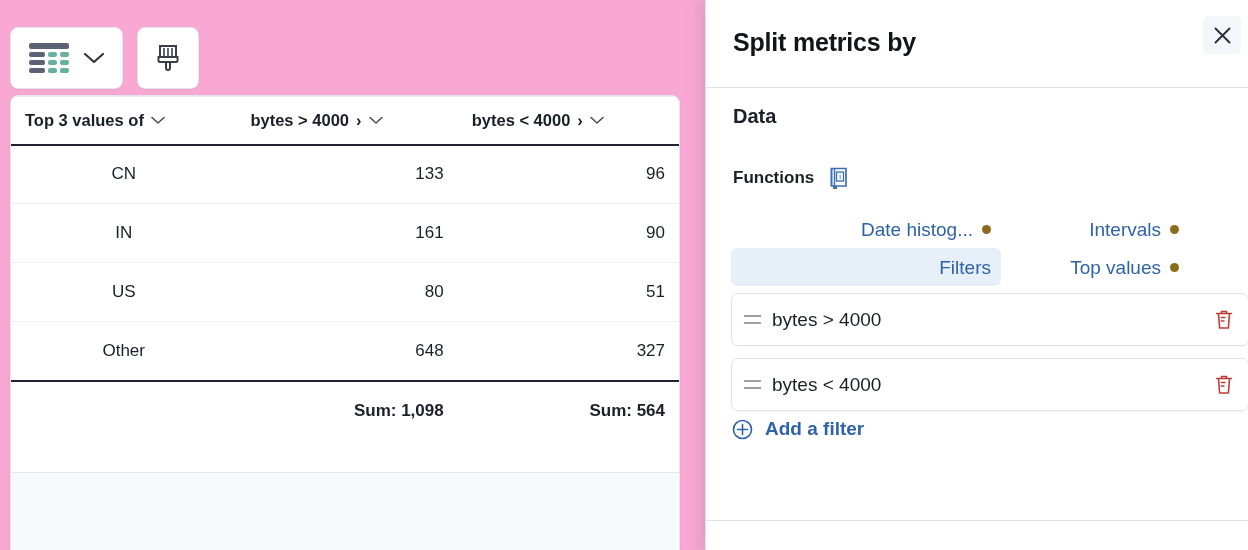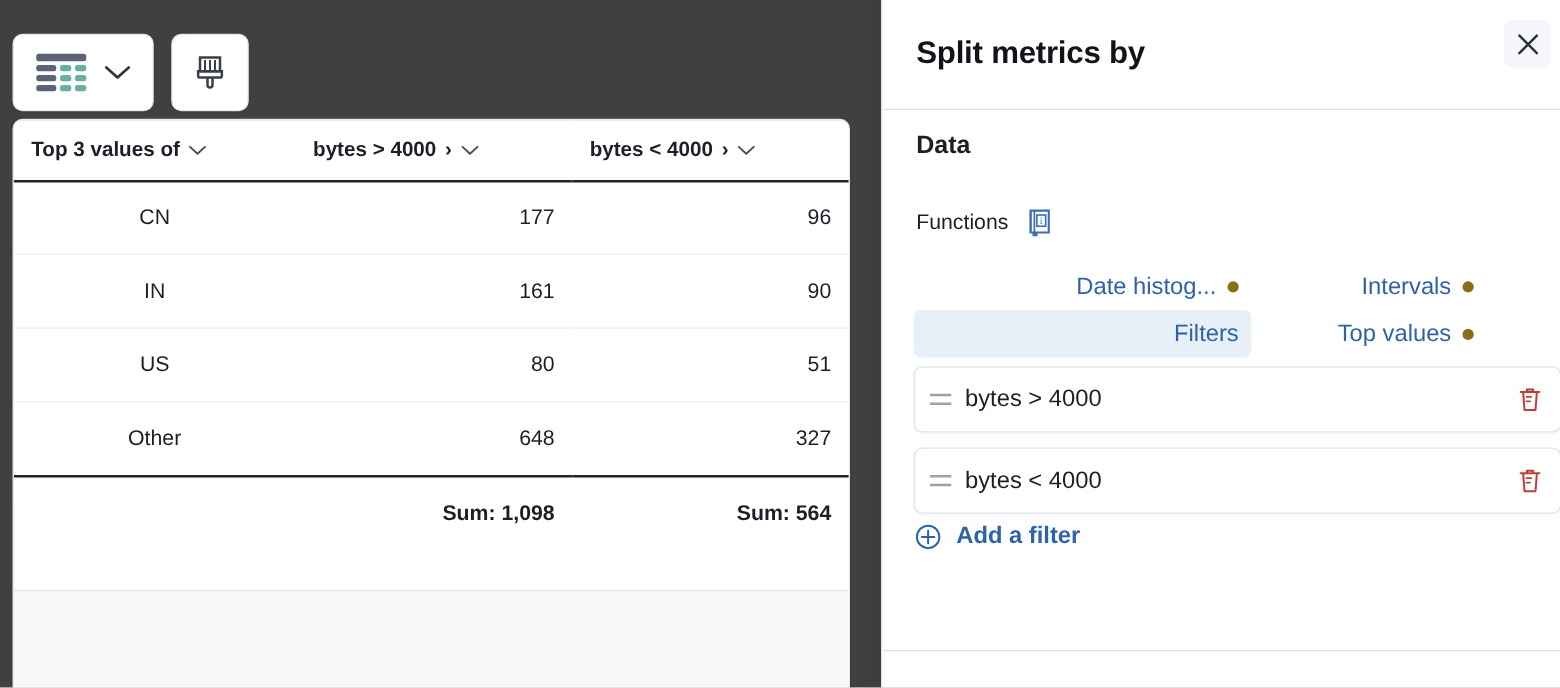--- a/index.html
+++ b/index.html
@@ -8,21 +8,21 @@
     font-family: "Liberation Sans", sans-serif;
     background: #f6f7f9;
     overflow: hidden;
   }
   #root { position: relative; width: 1248px; height: 550px; }
 
   
   #left-area {
     position: absolute; left: 0; top: 0;
     width: 705px; height: 550px;
-    background: #404040;
+    background: #f9a8d4;
   }
 
   
   #toolbar {
     position: absolute; left: 10px; top: 27px;
     display: flex; align-items: center; gap: 14px;
   }
   .tool-btn {
     background: #ffffff;
     border: 1px solid #e3e6eb;
@@ -107,21 +107,21 @@
 
   #flyout-body { position: relative; height: 432px; overflow: hidden; }
   #data-heading {
     position: absolute; left: 27px; top: 17px;
     font-size: 20px; font-weight: bold; color: #1b1f27;
   }
   #functions-row {
     position: absolute; left: 27px; top: 78px;
     display: flex; align-items: center; gap: 14px;
   }
-  #functions-label { font-size: 17px; font-weight: normal; color: #1b1f27; }
+  #functions-label { font-size: 17px; font-weight: bold; color: #1b1f27; }
 
   #functions-grid {
     position: absolute; left: 25px; top: 122px;
     width: 458px;
     display: grid; grid-template-columns: 270px 188px;
     grid-auto-rows: 38px; row-gap: 0;
   }
   .func-item {
     display: flex; align-items: center; gap: 9px;
     padding: 0 10px; border-radius: 6px; cursor: pointer;
@@ -239,21 +239,21 @@
                 <svg width="14" height="9" viewBox="0 0 14 9">
                   <path d="M1 1.5 L7 7 L13 1.5" fill="none" stroke="#4a4f5a" stroke-width="1.6" stroke-linecap="round" stroke-linejoin="round"></path>
                 </svg>
               </span>
             </th>
           </tr>
         </thead>
         <tbody>
           <tr>
             <td class="cell-dim">CN</td>
-            <td class="cell-num">177</td>
+            <td class="cell-num">133</td>
             <td class="cell-num">96</td>
           </tr>
           <tr>
             <td class="cell-dim">IN</td>
             <td class="cell-num">161</td>
             <td class="cell-num">90</td>
           </tr>
           <tr>
             <td class="cell-dim">US</td>
             <td class="cell-num">80</td>

